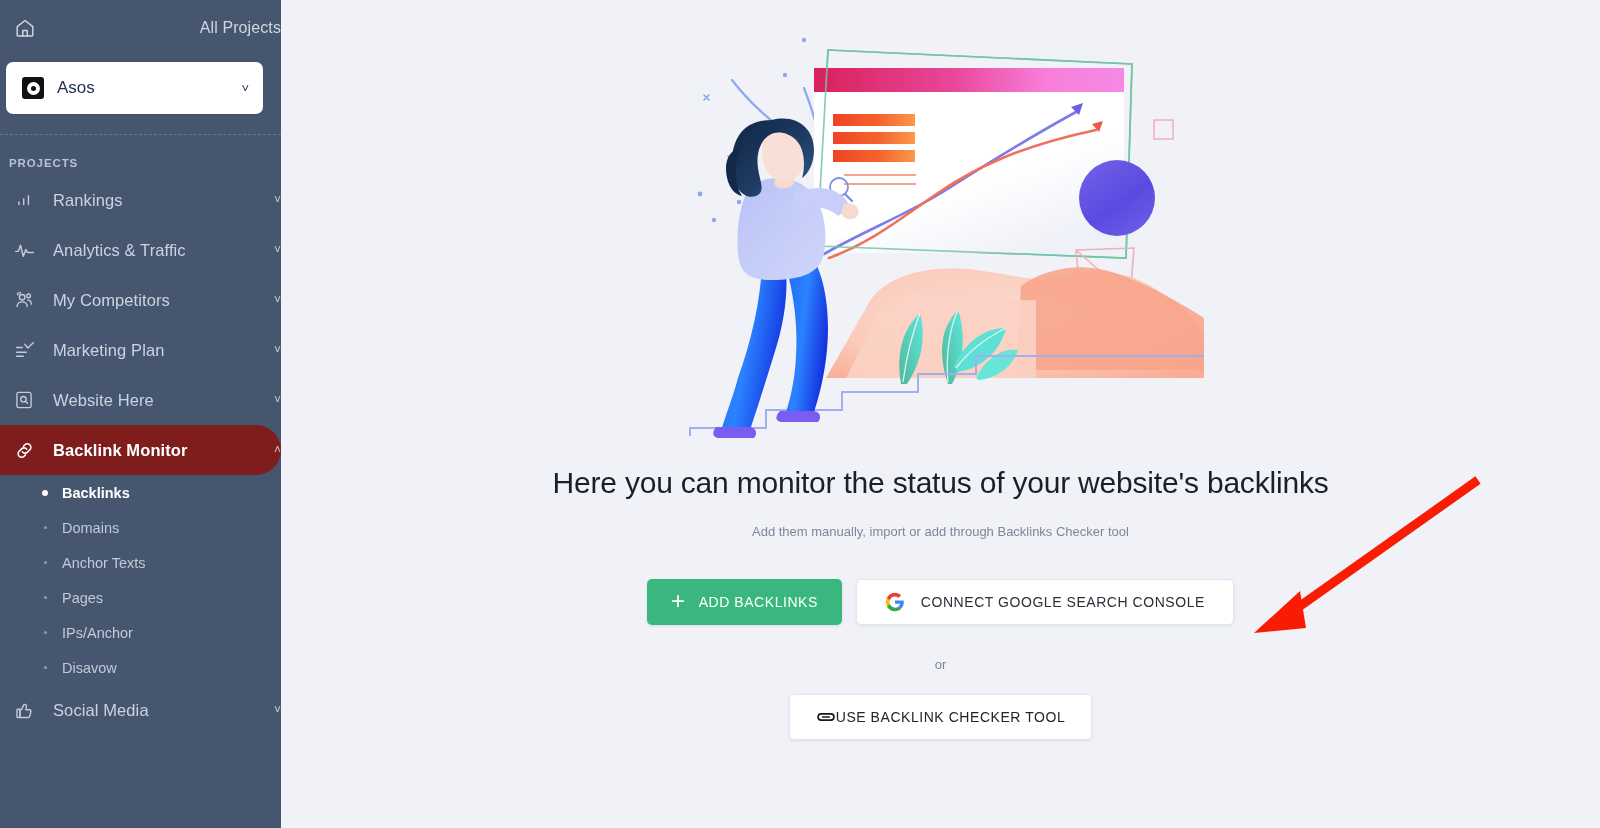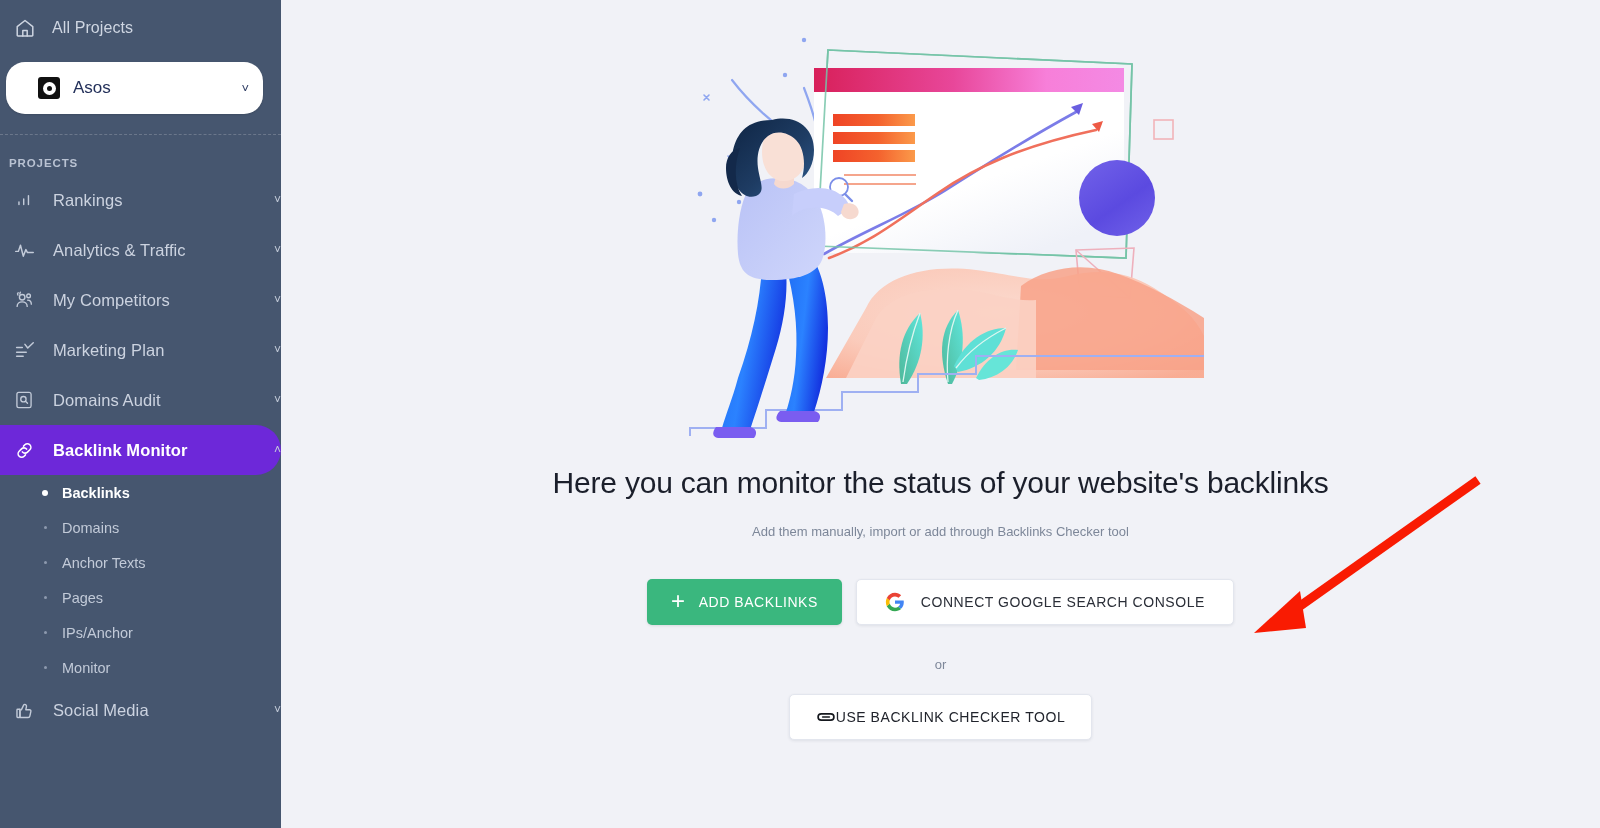--- a/index.html
+++ b/index.html
@@ -16,33 +16,34 @@
     width: 281px; height: 828px;
     background: #46566f;
     flex: 0 0 281px;
     position: relative;
     overflow: hidden;
   }
   .all-projects {
     display: flex; align-items: center;
     height: 56px; padding-left: 14px; gap: 16px;
     cursor: pointer;
+    justify-content: space-between;
   }
   .all-projects .label {
     color: #cfd6e2; font-size: 16px; letter-spacing: .1px;
   }
   .ico { display: inline-flex; align-items: center; justify-content: center; }
 
   .project-select {
     margin: 6px 18px 0 6px;
     height: 52px;
     background: #ffffff;
-    border-radius: 19px;
+    border-radius: 7px;
     display: flex; align-items: center;
-    padding: 0 14px 0 32px;
+    padding: 0 14px 0 16px;
     cursor: pointer;
     box-shadow: 0 1px 2px rgba(0,0,0,.12);
   }
   .fav {
     width: 22px; height: 22px; border-radius: 3px;
     background: #111; flex: 0 0 22px;
     display: flex; align-items: center; justify-content: center;
   }
   .fav .ring {
     width: 13px; height: 13px; border-radius: 50%;
@@ -68,21 +69,21 @@
     display: flex; align-items: center;
     height: 50px; padding-left: 9px; 
     cursor: pointer; position: relative;
   }
   .nav-item .ico { width: 30px; flex: 0 0 30px; color: #c3cbd9; }
   .nav-item .txt {
     color: #ccd3e0; font-size: 16.5px; flex: 1; margin-left: 14px; letter-spacing: .1px;
   }
   .nav-item .arrow { color: #c3cbd9; font-size: 12px; }
   .nav-item.active {
-    background: #6d28d9;
+    background: #7f1d1d;
     border-top-right-radius: 25px;
     border-bottom-right-radius: 25px;
   }
   .nav-item.active .txt { color: #ffffff; font-weight: bold; }
   .nav-item.active .ico { color: #ffffff; }
 
   .sub-item {
     display: flex; align-items: center;
     height: 35px; padding-left: 34px; cursor: pointer;
   }
@@ -223,21 +224,21 @@
     </div>
 
     <div class="nav-item">
       <span class="ico">
         <svg width="20" height="20" viewBox="0 0 24 24" fill="none" stroke="currentColor" stroke-width="1.6" stroke-linecap="round">
           <rect x="3.5" y="2.8" width="17" height="18.4" rx="2.2"></rect>
           <circle cx="11.3" cy="11" r="3.2"></circle>
           <line x1="13.8" y1="13.6" x2="16.2" y2="16"></line>
         </svg>
       </span>
-      <span class="txt">Domains Audit</span>
+      <span class="txt">Website Here</span>
       <span class="arrow">˅</span>
     </div>
 
     <div class="nav-item active">
       <span class="ico">
         <svg width="21" height="21" viewBox="0 0 24 24" fill="none" stroke="currentColor" stroke-width="1.8" stroke-linecap="round" stroke-linejoin="round">
           <path d="M9.6 13.6a4 4 0 0 0 5.8.3l2.7-2.7a4 4 0 1 0-5.7-5.7l-1.5 1.5"></path>
           <path d="M14.4 10.4a4 4 0 0 0-5.8-.3l-2.7 2.7a4 4 0 1 0 5.7 5.7l1.5-1.5"></path>
         </svg>
       </span>
@@ -272,21 +273,21 @@
     <div class="sub-item">
       <span class="bullet">
           <i></i>
         </span>
       <span class="txt">IPs/Anchor</span>
     </div>
     <div class="sub-item">
       <span class="bullet">
           <i></i>
         </span>
-      <span class="txt">Monitor</span>
+      <span class="txt">Disavow</span>
     </div>
 
     <div class="nav-item">
       <span class="ico">
         <svg width="21" height="21" viewBox="0 0 24 24" fill="none" stroke="currentColor" stroke-width="1.6" stroke-linecap="round" stroke-linejoin="round">
           <path d="M6.8 10.6V20h9.4c1 0 1.7-.6 1.9-1.5l1.2-5.5c.2-1-.5-1.9-1.5-1.9h-4.3l.7-3.3c.3-1.5-.6-2.8-1.9-2.8-.6 0-1 .3-1.3.9l-2.6 5.4"></path>
           <rect x="3.4" y="10.6" width="3.4" height="9.4" rx=".8"></rect>
         </svg>
       </span>
       <span class="txt">Social Media</span>

